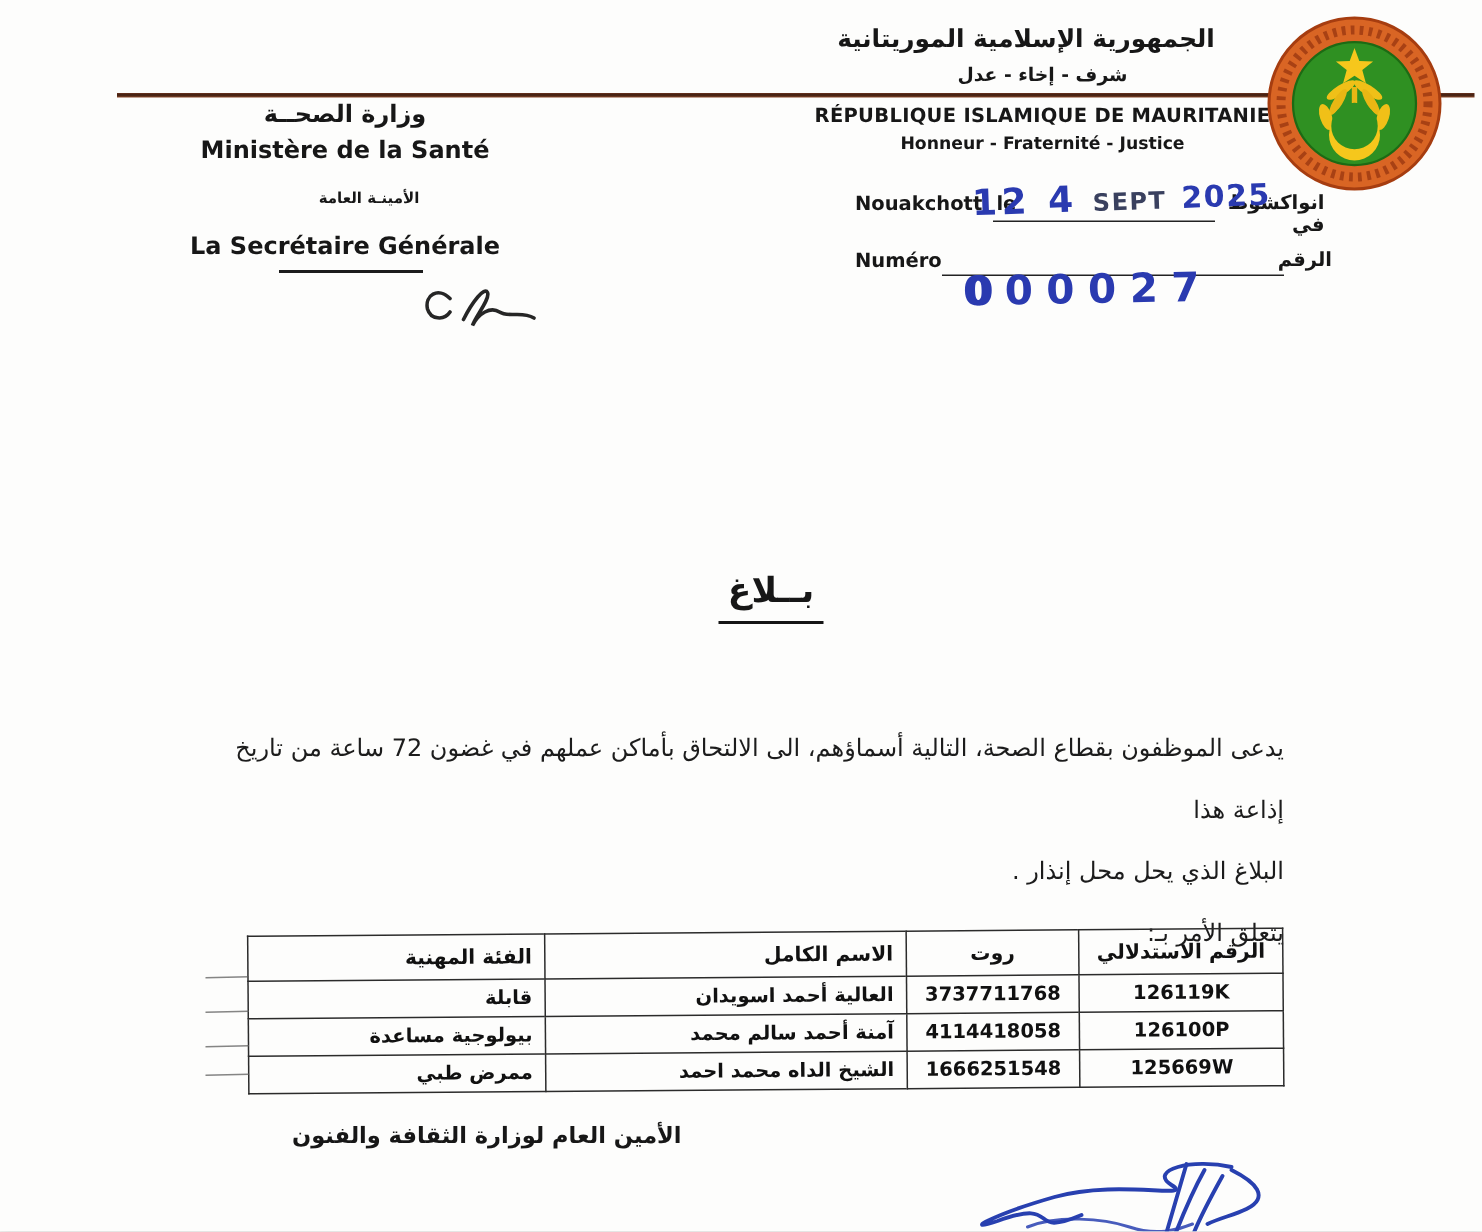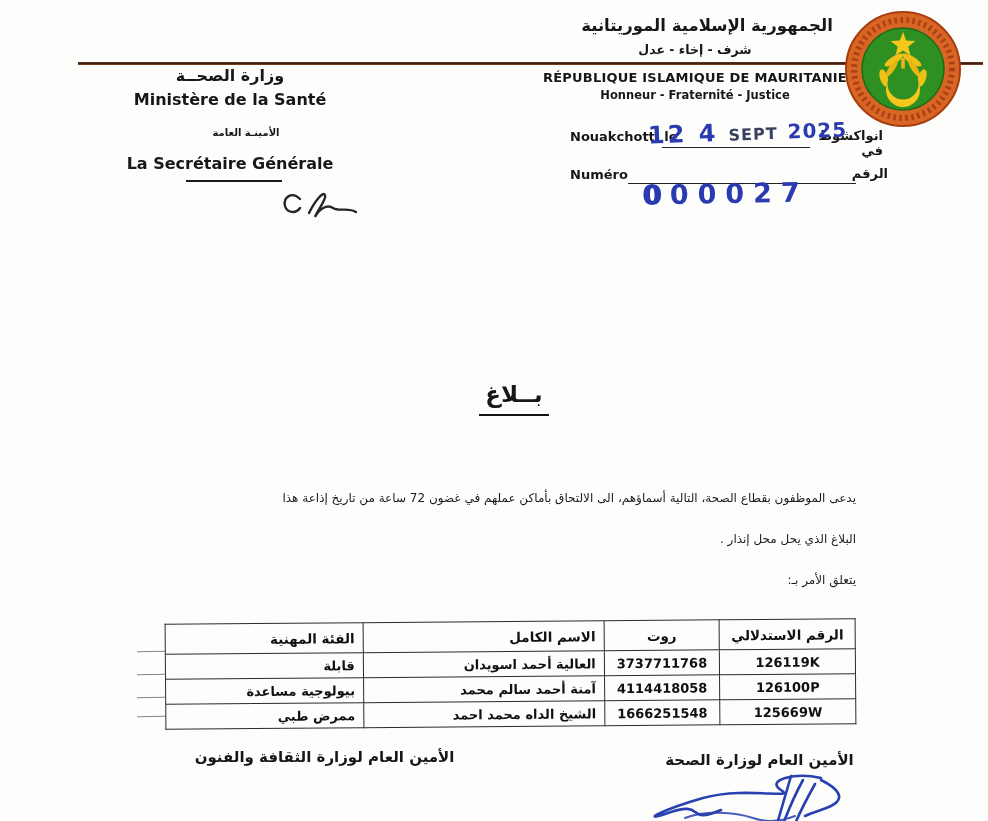--- a/index.html
+++ b/index.html
@@ -9,21 +9,21 @@
     box-shadow:0 0 6px rgba(0,0,0,.25);
   }
   .abs{position:absolute;}
   .rtl{direction:rtl;unicode-bidi:embed;}
   .ctr{text-align:center;}
   .b{font-weight:bold;}
 
   
   .rule{position:absolute;left:78px;top:62px;width:905px;height:3px;
         background:linear-gradient(to bottom,#6b3420 0%,#3c1d10 45%,#8a4a2c 100%);}
-  .rep-ar{left:552px;top:16px;width:310px;font-size:16.5px;}
+  .rep-ar{left:529px;top:16px;width:310px;font-size:16.5px;}
   .motto-ar{left:540px;top:42px;width:310px;font-size:12.5px;}
   .rep-fr{left:532px;top:70px;width:326px;font-size:13px;letter-spacing:.2px;}
   .motto-fr{left:532px;top:88px;width:326px;font-size:11.5px;}
 
   
   .min-ar{left:100px;top:66px;width:260px;font-size:16px;}
   .min-fr{left:100px;top:90px;width:260px;font-size:16px;}
   .off-ar{left:116px;top:127px;width:260px;font-size:10px;}
   .off-fr{left:100px;top:154px;width:260px;font-size:16px;}
   .off-underline{left:186px;top:180px;width:96px;height:2px;background:#1c1c1c;}
@@ -38,21 +38,21 @@
   .date-stamp .year{font-size:20px;letter-spacing:1px;}
   .num-stamp{left:642px;top:178px;font-size:27px;letter-spacing:9px;transform:rotate(-1deg);}
   .num-stamp .first{text-shadow:1.6px 0 0 currentColor;}
 
   
   .doc-title{left:434px;top:381px;width:160px;text-align:center;font-size:23px;
              letter-spacing:1px;}
   .doc-title .t{display:inline-block;border-bottom:2.6px solid #151515;padding:0 6px 7px;}
 
   
-  .body-block{left:130px;top:478px;width:726px;font-size:12px;line-height:41px;color:#1c1c1c;}
+  .body-block{left:130px;top:478px;width:726px;font-size:16px;line-height:41px;color:#1c1c1c;}
 
   
   table.staff{position:absolute;left:165px;top:621px;width:691px;border-collapse:collapse;
               direction:rtl;transform:rotate(-0.45deg);font-size:13px;}
   table.staff th,table.staff td{border:1.4px solid #2b2b2b;font-weight:bold;color:#111;}
   table.staff th{height:27px;font-size:13.5px;}
   table.staff td{height:22px;}
   .c-ref{width:137px;text-align:center;}
   .c-nni{width:114px;text-align:center;}
   .c-name{width:243px;text-align:right;padding-right:8px;}
@@ -165,21 +165,20 @@
 
   <div class="artifact" style="left:137px;top:651px;width:29px;transform:rotate(-1deg);"></div>
   <div class="artifact" style="left:137px;top:674px;width:29px;transform:rotate(-1deg);"></div>
   <div class="artifact" style="left:137px;top:697px;width:29px;transform:rotate(-1deg);"></div>
   <div class="artifact" style="left:137px;top:716px;width:29px;transform:rotate(-1deg);"></div>
 
   <div class="abs rtl ctr b sig-left">
     <div>الأمين العام لوزارة الثقافة والفنون</div>
   </div>
 
-  <div class="abs rtl ctr b sig-right">الأمين العام لوزارة الصحة</div>
 
   <svg class="abs sig-svg-right" width="290" height="52" viewBox="0 0 290 52">
     <path d="M196,6 C170,0 140,8 156,18 C172,28 120,14 78,26 C36,38 16,50 40,42 C84,26 58,54 96,38" fill="none" stroke="#2840b0" stroke-width="2.6" stroke-linecap="round"></path>
     <path d="M166,4 L152,52 M178,8 C168,26 162,42 158,52 M190,12 C180,30 174,42 170,52 M196,8 C212,16 222,26 206,34 C198,38 188,40 180,44" fill="none" stroke="#2840b0" stroke-width="2.6" stroke-linecap="round"></path>
     <path d="M60,46 C80,38 110,40 128,46 C146,52 160,48 170,44" fill="none" stroke="#2840b0" stroke-width="2" stroke-linecap="round" opacity="0.85"></path>
   </svg>
 
 </div>
 
 </body></html>

